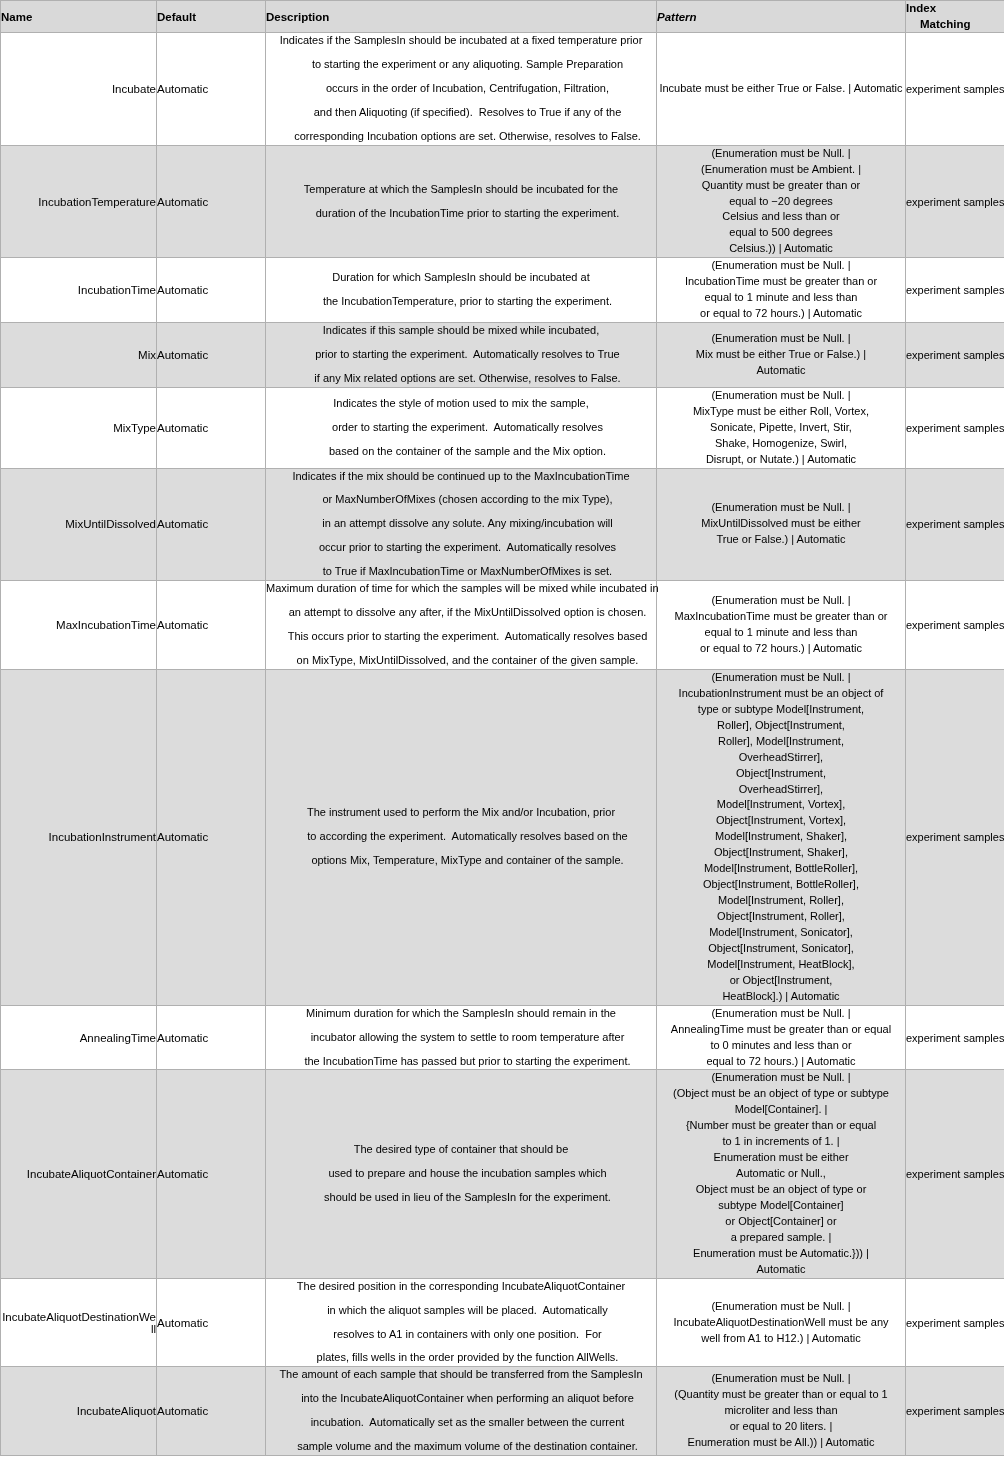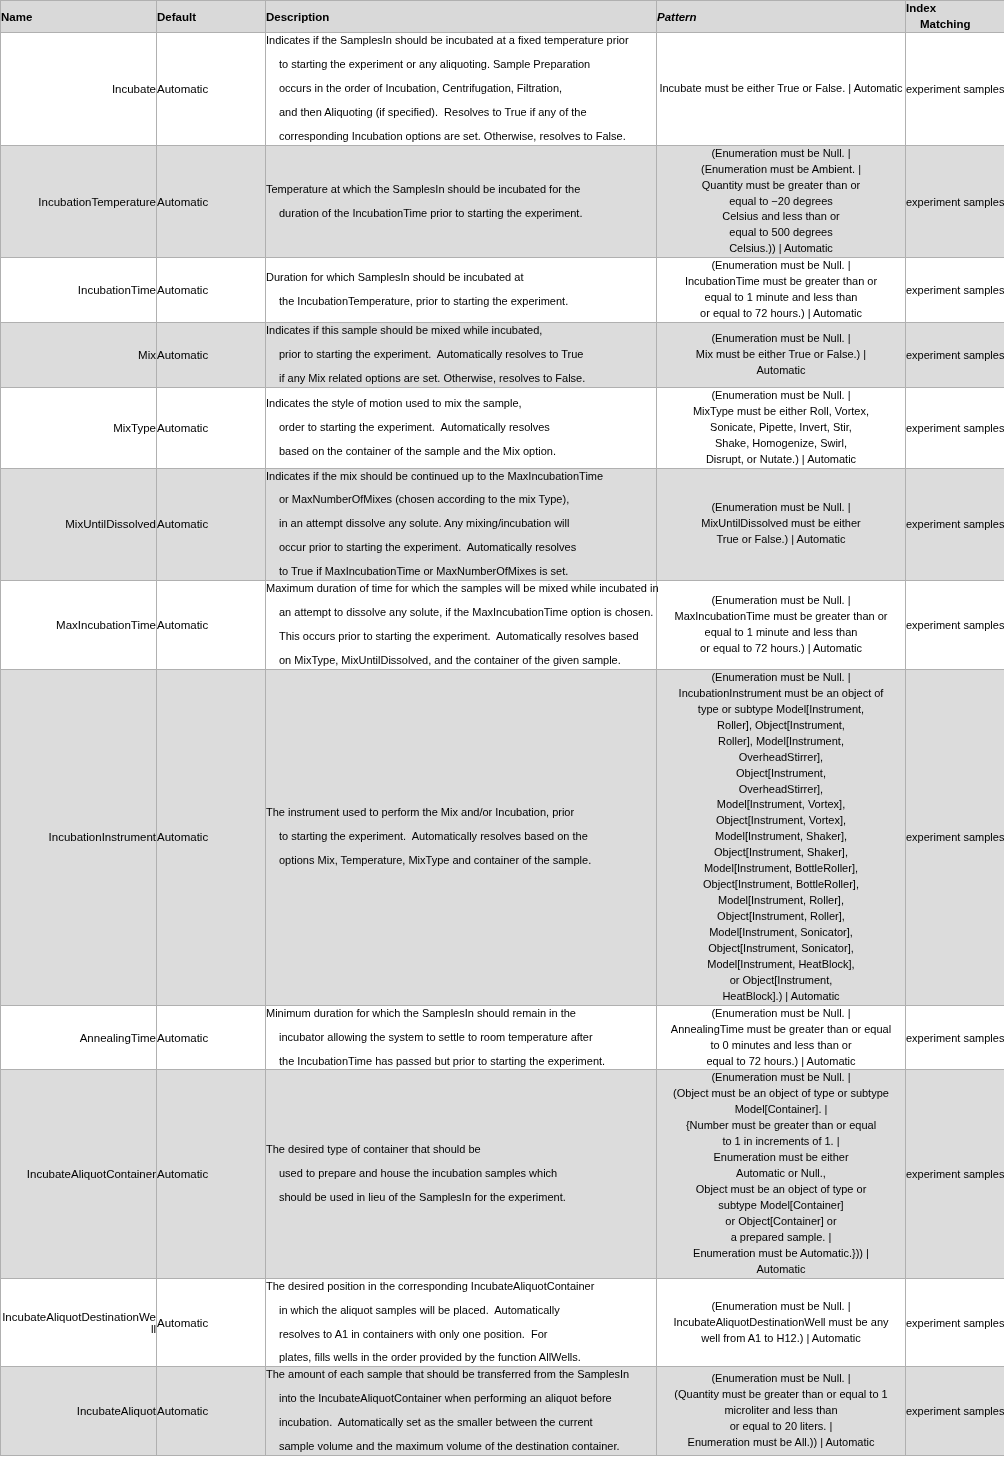--- a/index.html
+++ b/index.html
@@ -58,21 +58,21 @@
   }
   td.cell-default {
     font-size: 11.5px;
     padding: 8px 6px 8px 7px;
   }
   td.cell-desc {
     font-size: 11px;
     padding: 8px 8px 8px 9px;
     line-height: 1.45;
   }
-  td.cell-desc .dline { display: block; white-space: pre; }
+  td.cell-desc .dline { display: block; white-space: pre; text-align: center; }
   td.cell-desc .dline.ind { padding-left: 13px; margin-top: 8px; }
 
   td.cell-pattern {
     font-size: 11px;
     padding: 8px 8px 8px 6px;
     line-height: 1.45;
     text-align: center;
   }
   td.cell-pattern .pline { display: block; white-space: pre; }
 
@@ -196,38 +196,38 @@
           <span class="pline">MixUntilDissolved must be either</span>
           <span class="pline">True or False.) | Automatic</span>
         </td>
         <td class="cell-index">experiment samples</td>
       </tr>
       <tr class="row-even">
         <td class="cell-name">MaxIncubationTime</td>
         <td class="cell-default">Automatic</td>
         <td class="cell-desc">
           <span class="dline">Maximum duration of time for which the samples will be mixed while incubated in</span>
-          <span class="dline ind">an attempt to dissolve any solute, if the MaxIncubationTime option is chosen.</span>
+          <span class="dline ind">an attempt to dissolve any after, if the MixUntilDissolved option is chosen.</span>
           <span class="dline ind">This occurs prior to starting the experiment.  Automatically resolves based</span>
           <span class="dline ind">on MixType, MixUntilDissolved, and the container of the given sample.</span>
         </td>
         <td class="cell-pattern">
           <span class="pline">(Enumeration must be Null. |</span>
           <span class="pline">MaxIncubationTime must be greater than or</span>
           <span class="pline">equal to 1 minute and less than</span>
           <span class="pline">or equal to 72 hours.) | Automatic</span>
         </td>
         <td class="cell-index">experiment samples</td>
       </tr>
       <tr class="row-odd">
         <td class="cell-name">IncubationInstrument</td>
         <td class="cell-default">Automatic</td>
         <td class="cell-desc">
           <span class="dline">The instrument used to perform the Mix and/or Incubation, prior</span>
-          <span class="dline ind">to starting the experiment.  Automatically resolves based on the</span>
+          <span class="dline ind">to according the experiment.  Automatically resolves based on the</span>
           <span class="dline ind">options Mix, Temperature, MixType and container of the sample.</span>
         </td>
         <td class="cell-pattern">
           <span class="pline">(Enumeration must be Null. |</span>
           <span class="pline">IncubationInstrument must be an object of</span>
           <span class="pline">type or subtype Model[Instrument,</span>
           <span class="pline">Roller], Object[Instrument,</span>
           <span class="pline">Roller], Model[Instrument,</span>
           <span class="pline">OverheadStirrer],</span>
           <span class="pline">Object[Instrument,</span>

